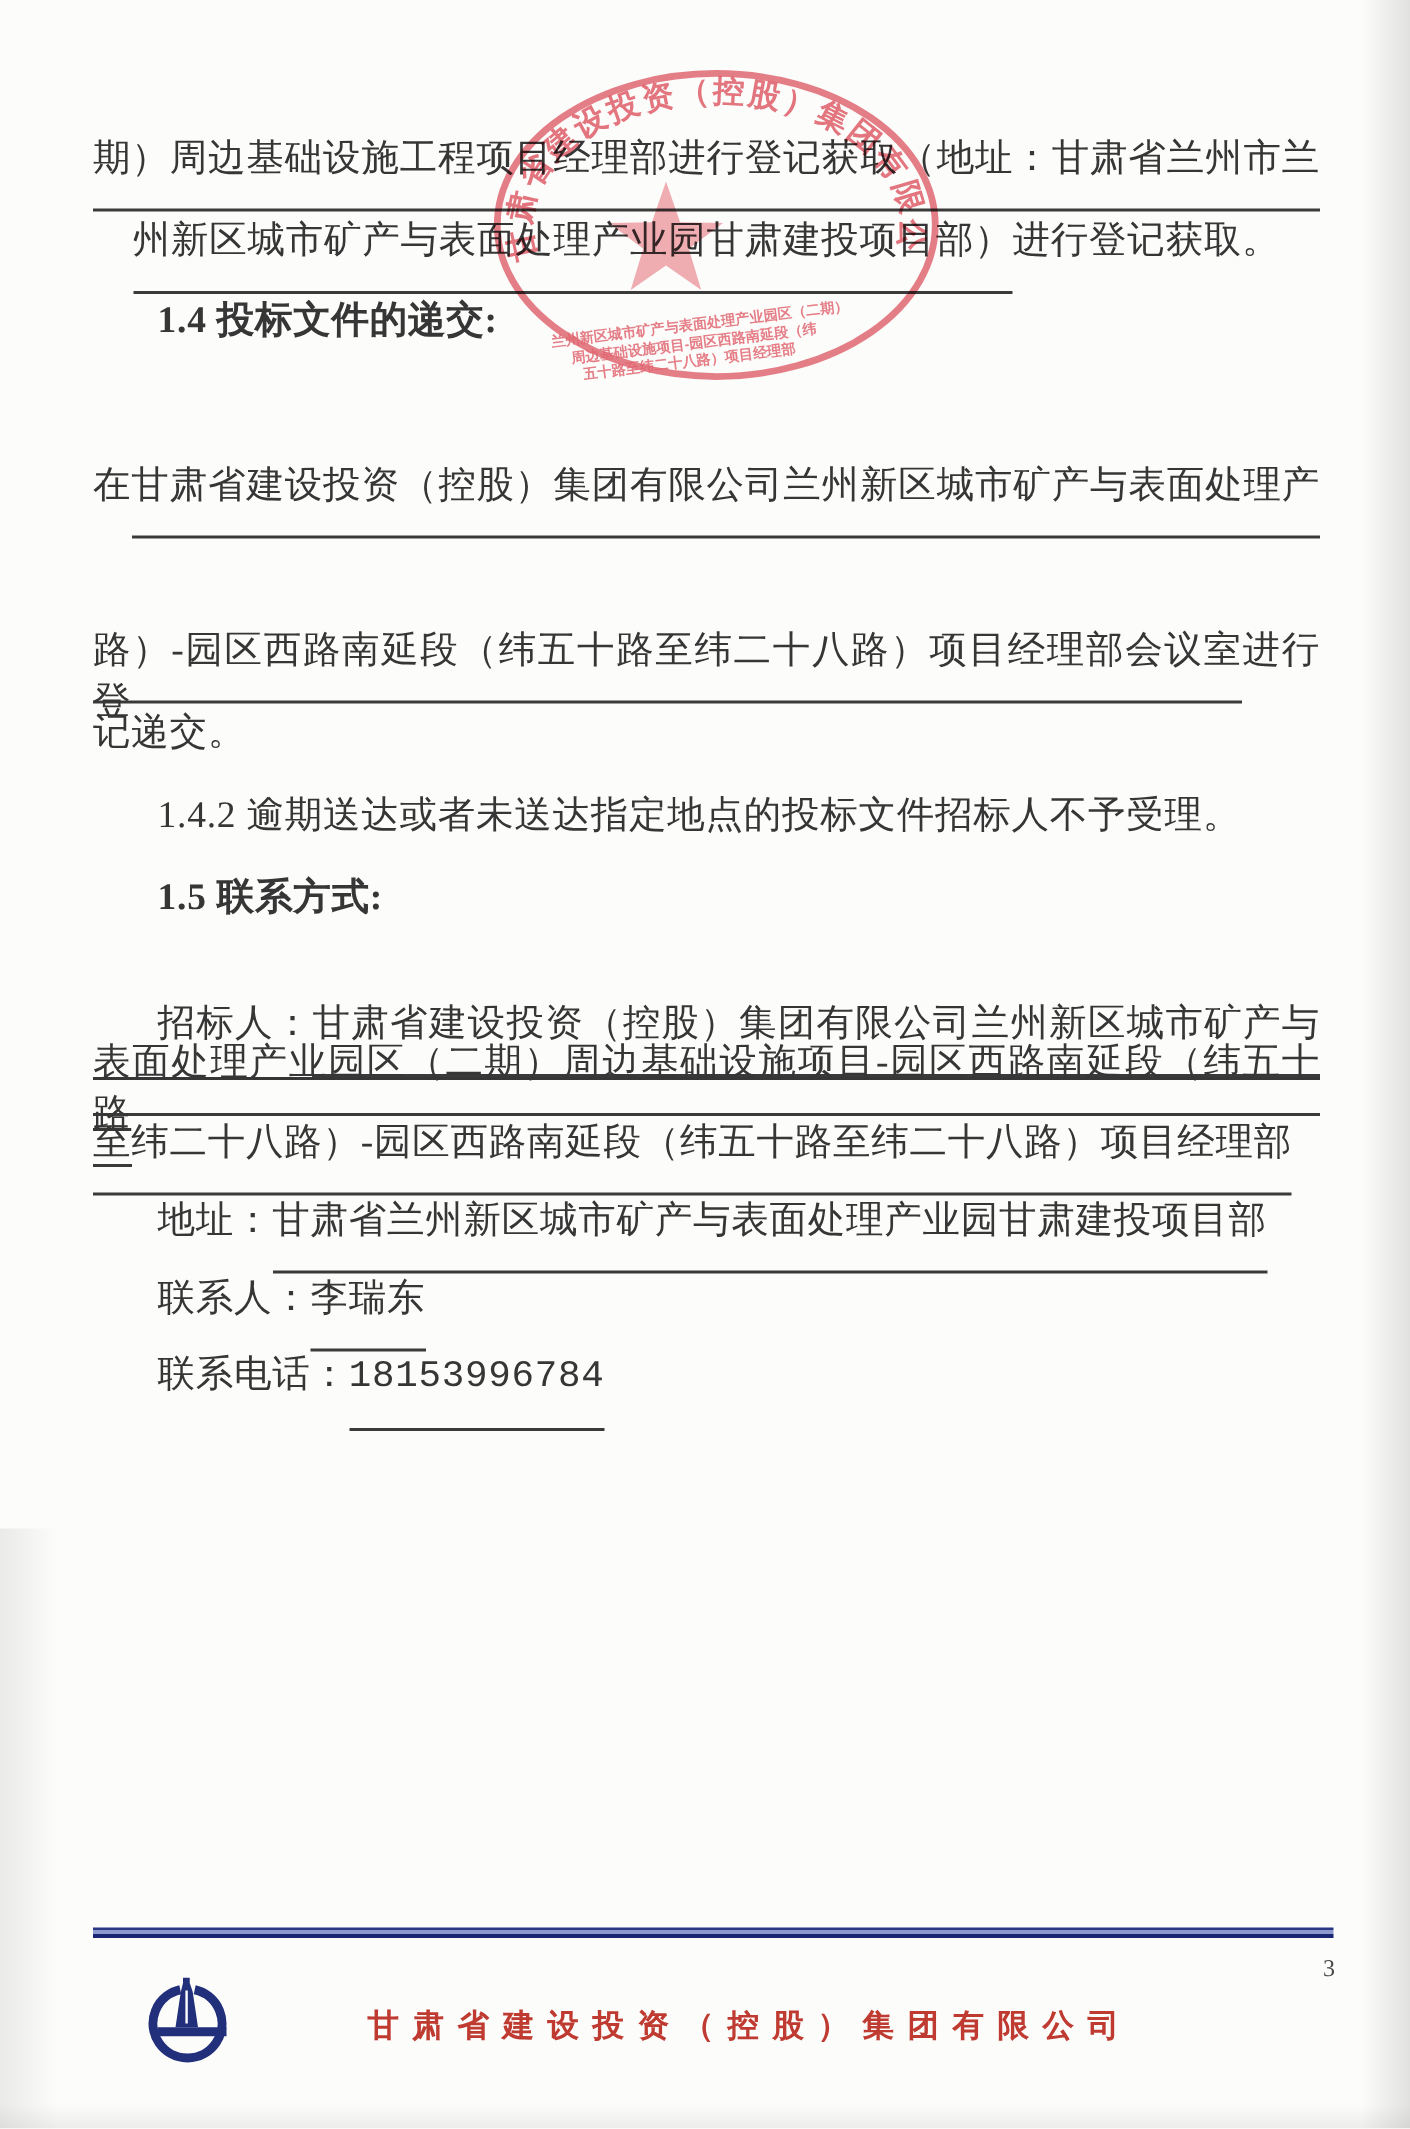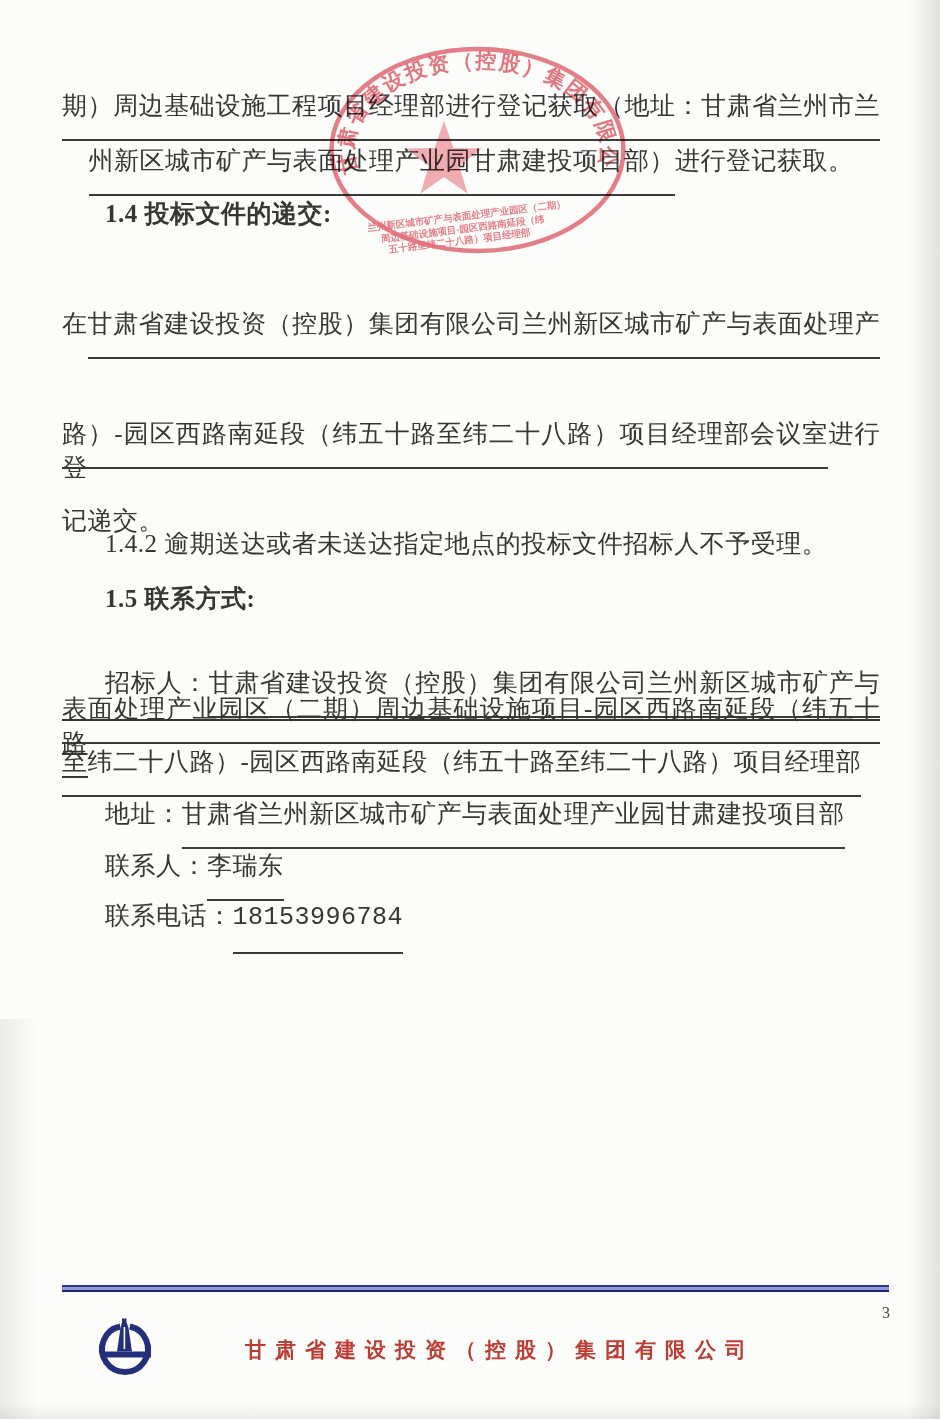--- a/index.html
+++ b/index.html
@@ -55,21 +55,21 @@
 <div class="shadow shadow-right"></div>
 <div class="shadow shadow-bottom"></div>
 <div class="shadow shadow-bottomleft"></div>
 
 <div class="doc-body">
     <div class="line justify" style="top: 89px;"><span class="seg u">期）周边基础设施工程项目经理部进行登记获取（地址：甘肃省兰州市兰</span></div>
     <div class="line" style="top: 144px; text-align: center;"><span class="seg u">州新区城市矿产与表面处理产业园甘肃建投项目部）</span><span class="seg">进行登记获取。</span></div>
     <div class="line bold indent" style="top: 197px;"><span class="seg">1.4 投标文件的递交:</span></div>
     <div class="line justify" style="top: 307px;"><span class="seg">在</span><span class="seg u">甘肃省建设投资（控股）集团有限公司兰州新区城市矿产与表面处理产</span></div>
     <div class="line justify" style="top: 417px;"><span class="seg u">路）-园区西路南延段（纬五十路至纬二十八路）项目经理部会议室</span><span class="seg">进行登</span></div>
-    <div class="line" style="top: 472px; margin-top: 32px;"><span class="seg">记递交。</span></div>
+    <div class="line" style="top: 472px;"><span class="seg">记递交。</span></div>
     <div class="line indent" style="top: 527px;"><span class="seg">1.4.2 逾期送达或者未送达指定地点的投标文件招标人不予受理。</span></div>
     <div class="line bold indent" style="top: 582px;"><span class="seg">1.5 联系方式:</span></div>
     <div class="line justify indent" style="top: 666px;"><span class="seg">招标人：</span><span class="seg u">甘肃省建设投资（控股）集团有限公司兰州新区城市矿产与</span></div>
     <div class="line justify" style="top: 692px; text-decoration: underline;"><span class="seg u">表面处理产业园区（二期）周边基础设施项目-园区西路南延段（纬五十路</span></div>
     <div class="line" style="top: 745px;"><span class="seg u">至纬二十八路）-园区西路南延段（纬五十路至纬二十八路）项目经理部</span></div>
     <div class="line indent" style="top: 797px;"><span class="seg">地址：</span><span class="seg u">甘肃省兰州新区城市矿产与表面处理产业园甘肃建投项目部</span></div>
     <div class="line indent" style="top: 849px;"><span class="seg">联系人：</span><span class="seg u">李瑞东</span></div>
     <div class="line indent" style="top: 901px; font-family: Liberation Mono, monospace;"><span class="seg">联系电话：</span><span class="seg u">18153996784</span></div>
   </div>
 

